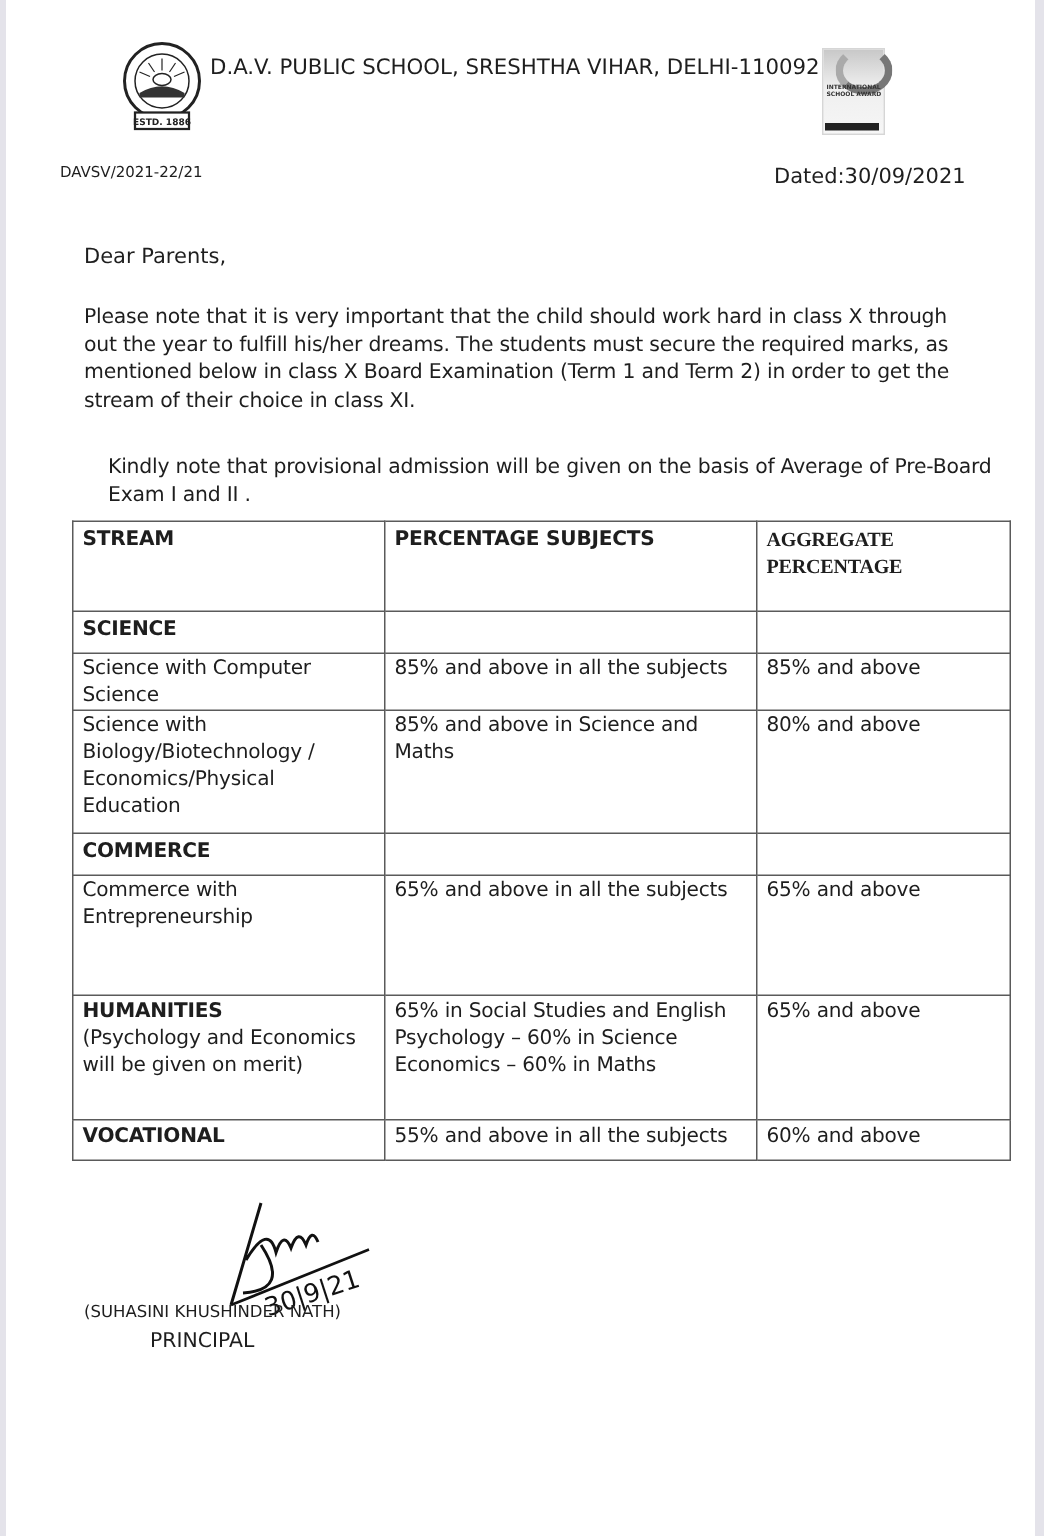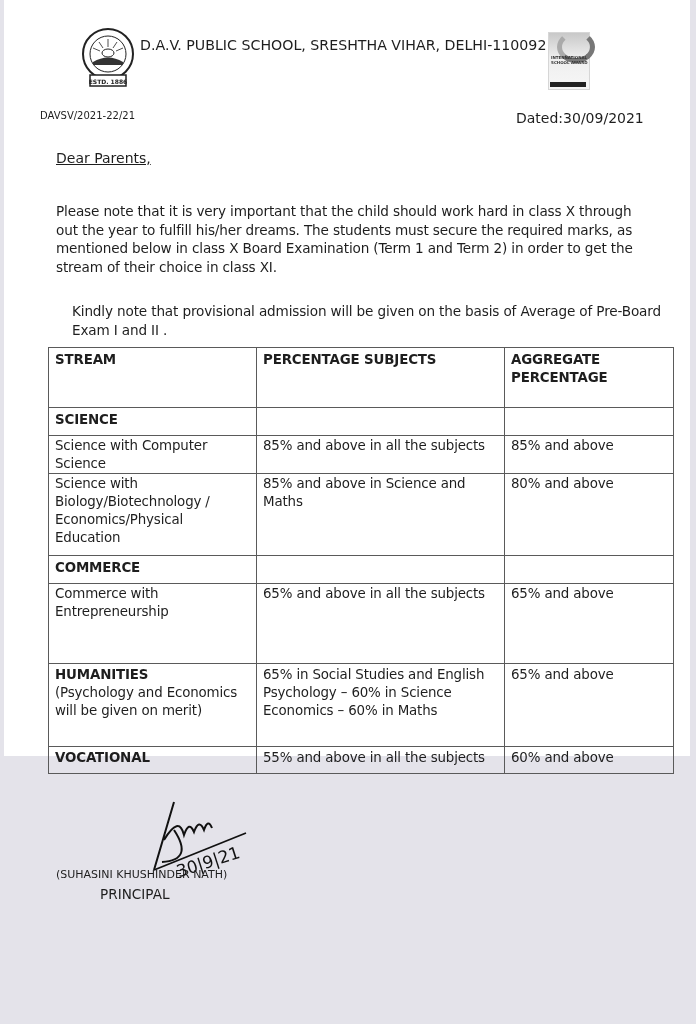--- a/index.html
+++ b/index.html
@@ -4,21 +4,21 @@
 <style>
   html, body { margin: 0; padding: 0; }
   body {
     width: 696px; height: 1024px; overflow: hidden;
     background: #e4e3ea;
     font-family: "DejaVu Sans", sans-serif;
     color: #1e1e1e;
     position: relative;
   }
   .page {
-    position: absolute; left: 4px; top: 0; width: 686px; height: 756px;
+    position: absolute; left: 4px; top: 0; width: 686px; height: 1024px;
     background: #ffffff;
   }
   .logo {
     position: absolute; left: 75px; top: 27px; width: 58px; height: 62px;
   }
   .award {
     position: absolute; left: 544px; top: 32px; width: 40px; height: 56px;
     background: linear-gradient(#c8c8c8, #efefef 45%, #f6f6f6);
     border: 1px solid #d6d6d6;
   }
@@ -29,40 +29,40 @@
   .award .aw-circle {
     position: absolute; left: 8px; top: -2px; width: 28px; height: 22px; border-radius: 50%;
     border: 5px solid #777; border-top-color: transparent; border-left-color: #aaa;
   }
   .school-name {
     position: absolute; left: 136px; top: 37px; font-size: 14.2px; letter-spacing: 0px;
     white-space: nowrap;
   }
   .ref { position: absolute; left: 36px; top: 110px; font-size: 10px; }
   .date { position: absolute; left: 512px; top: 110px; font-size: 14px; }
-  .salutation { position: absolute; left: 52px; top: 150px; font-size: 14px; text-decoration: underline; }
+  .salutation { position: absolute; left: 52px; top: 163px; font-size: 14px; }
   .para {
     position: absolute; left: 52px; width: 600px; font-size: 13.6px; line-height: 18.5px;
     letter-spacing: -0.15px;
   }
   .p1 { top: 202px; }
   .p2 { top: 302px; margin-left: 16px; }
   .tbl {
     position: absolute; left: 44px; top: 347px; width: 617px;
     border-collapse: collapse; table-layout: fixed;
   }
   .tbl td {
     border: 1.3px solid #5a5a5a; vertical-align: top;
     font-size: 13.4px; line-height: 18px; padding: 1px 5px 0 6px;
     letter-spacing: -0.15px;
   }
   .tbl .b { font-weight: bold; }
   .c1 { width: 196px; }
   .c2 { width: 236px; margin-top: 44px; }
-  .c3 { width: 157px; }
+  .c3 { width: 157px; font-family: Liberation Serif, serif; }
   .r-head td { height: 56px; padding-top: 3px; }
   .r-sec td { height: 24px; padding-top: 3px; margin-left: 38px; }
   .r-h1 td { height: 35px; }
   .r-h2 td { height: 80px; }
   .r-h3 td { height: 34px; }
   .r-h4 td { height: 78px; }
   .r-h5 td { height: 80px; padding-top: 2px; }
   .r-h6 td { height: 24px; padding-top: 2px; }
   .sign-name { position: absolute; left: 52px; top: 868px; font-size: 11px; white-space: nowrap; }
   .sign-title { position: absolute; left: 96px; top: 886px; font-size: 13.6px; }

